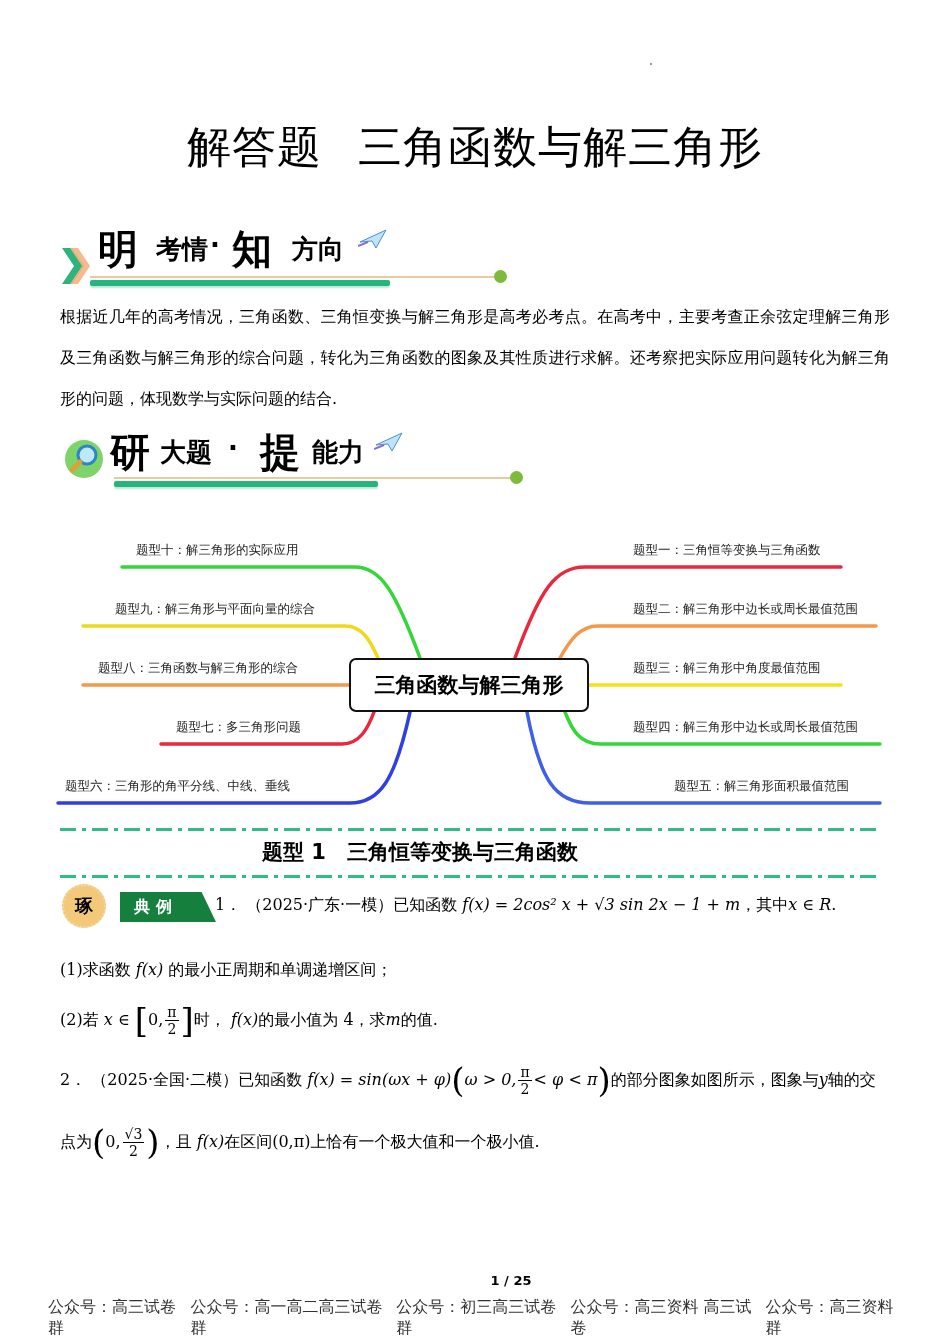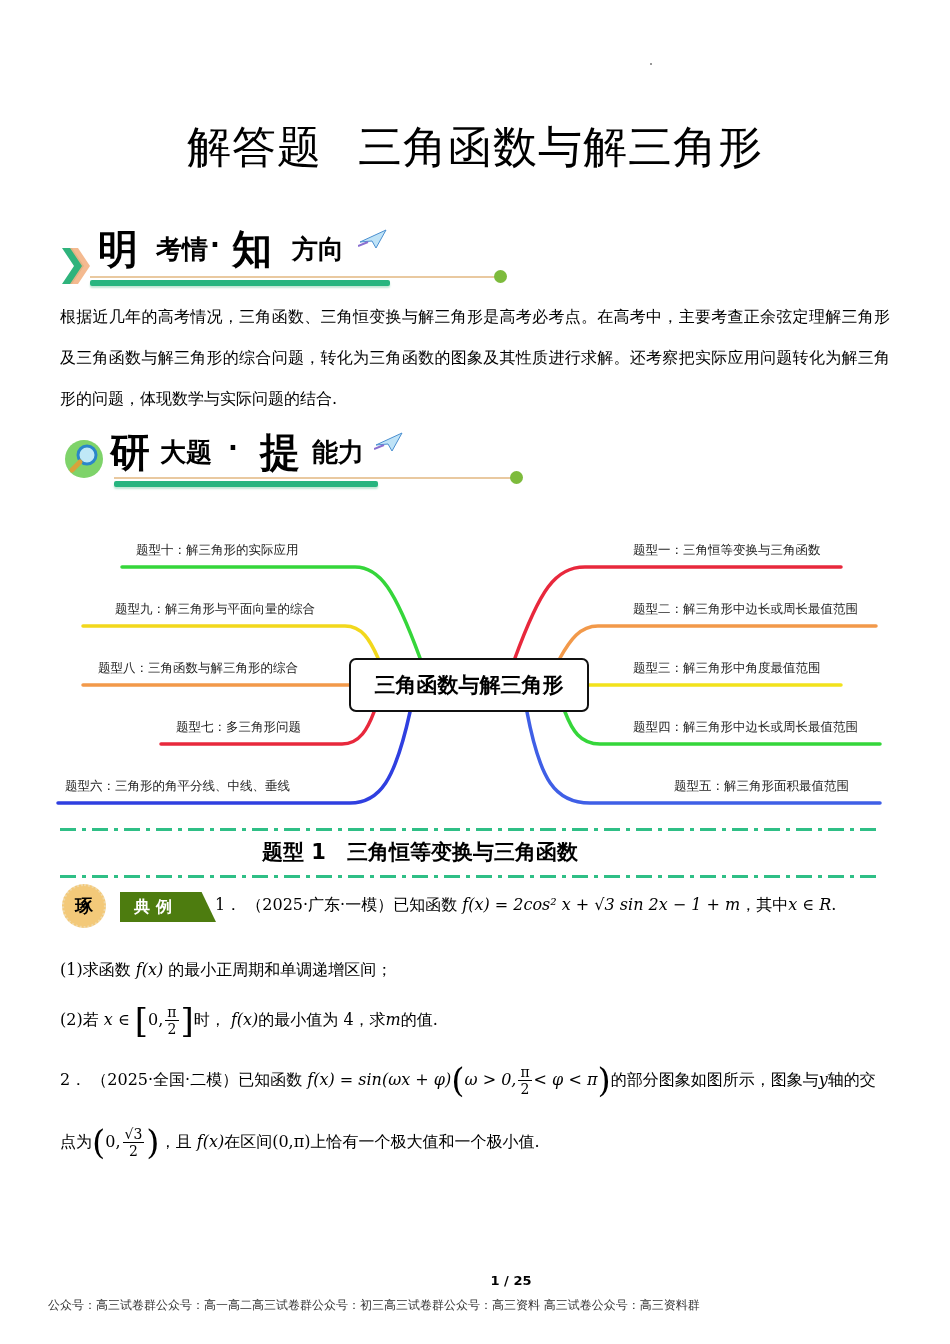--- a/index.html
+++ b/index.html
@@ -27,35 +27,35 @@
 
   .dash { position: absolute; left: 60px; width: 820px; height: 3px;
           background: repeating-linear-gradient(to right, #2fbf86 0 16px, transparent 16px 22px, #2fbf86 22px 26px, transparent 26px 32px); }
   .type-title { left: 0; width: 840px; top: 838px; text-align: center; font-family: "DejaVu Sans", sans-serif;
                 font-weight: bold; font-size: 21px; }
 
   .badge { left: 62px; top: 884px; width: 160px; height: 44px; }
   .badge .circle { position: absolute; left: 0; top: 0; width: 44px; height: 44px; border-radius: 50%;
                    background: #f3c979; border: 2px dotted #f0d9a8; box-sizing: border-box;
                    display: flex; align-items: center; justify-content: center; font-weight: bold; font-size: 18px; }
-  .badge .tag { position: absolute; left: 58px; top: 8px; width: 96px; height: 30px; background: #4d7c0f;
+  .badge .tag { position: absolute; left: 58px; top: 8px; width: 96px; height: 30px; background: #15803d;
                 clip-path: polygon(0 0, 85% 0, 100% 100%, 0 100%); color: #fff; font-family: "DejaVu Sans", sans-serif;
                 font-weight: bold; font-size: 16px; display: flex; align-items: center; padding-left: 14px; box-sizing: border-box; letter-spacing: 6px; }
 
   .q { font-size: 16px; font-family: "DejaVu Serif", serif; white-space: nowrap; }
   .q i { font-style: italic; }
   .frac { display: inline-block; vertical-align: middle; text-align: center; font-size: 14px; line-height: 16px; margin: 0 2px; }
   .frac .n { display: block; border-bottom: 1px solid #000; padding: 0 2px; }
   .frac .d { display: block; padding: 0 2px; }
   .bigparen { font-size: 34px; vertical-align: middle; font-weight: 200; }
   .bigbrack { font-size: 34px; vertical-align: middle; font-weight: 200; }
 
   .page-num { left: 0; width: 950px; top: 1273px; text-align: center; font-family: "DejaVu Sans", sans-serif; font-weight: bold; font-size: 13px; padding-left: 36px; }
-  .footer { left: 48px; top: 1297px; width: 860px; display: flex; 
-            font-family: "DejaVu Sans", sans-serif; font-size: 12px; color: #333; }
+  .footer { left: 48px; top: 1297px; width: 860px; display: flex; justify-content: space-between;
+            font-family: "DejaVu Sans", sans-serif; font-size: 16px; color: #333; }
   .speck { left: 650px; top: 63px; width: 2px; height: 2px; background: #999; }
 </style>
 </head>
 <body>
 
 <div class="abs speck"></div>
 
 <div class="abs title">
   <span>解答题</span><span class="gap"></span><span>三角函数与解三角形</span>
 </div>

